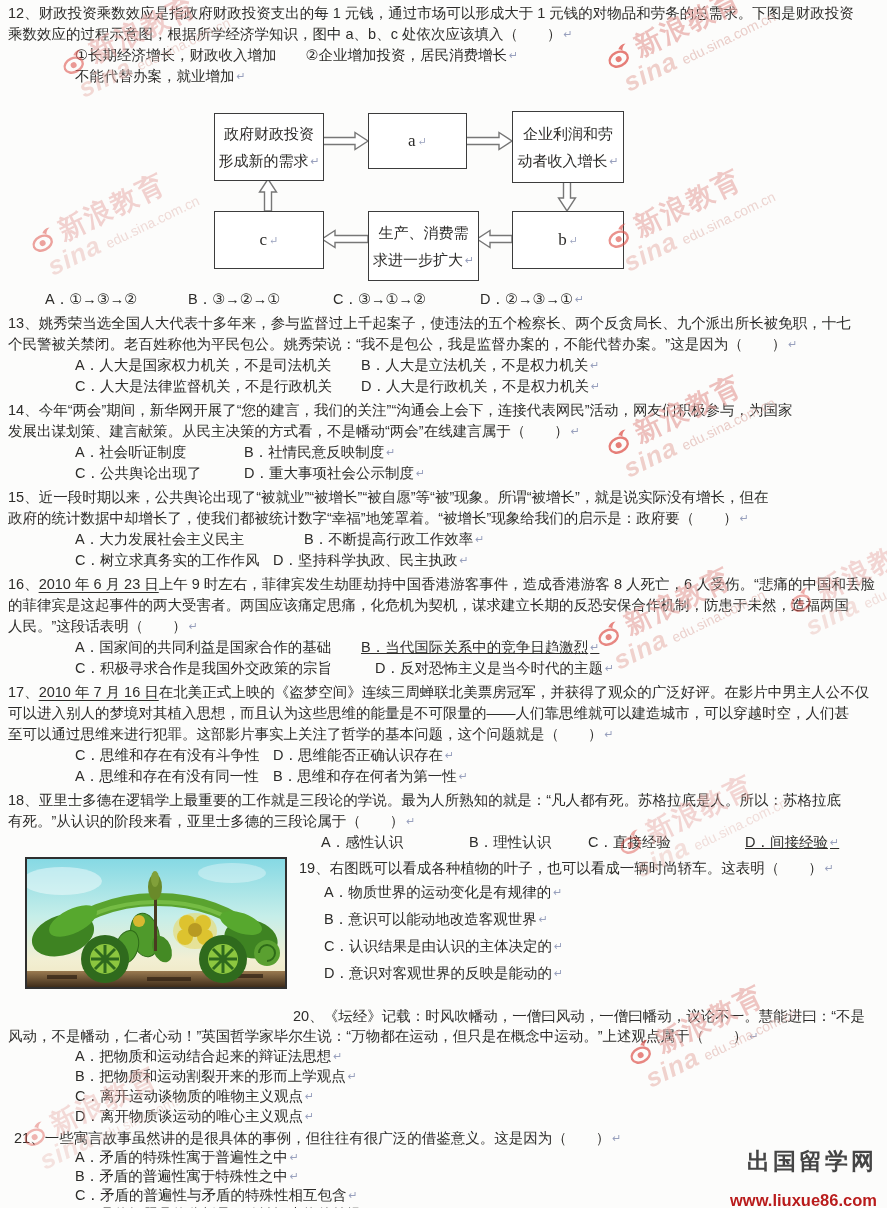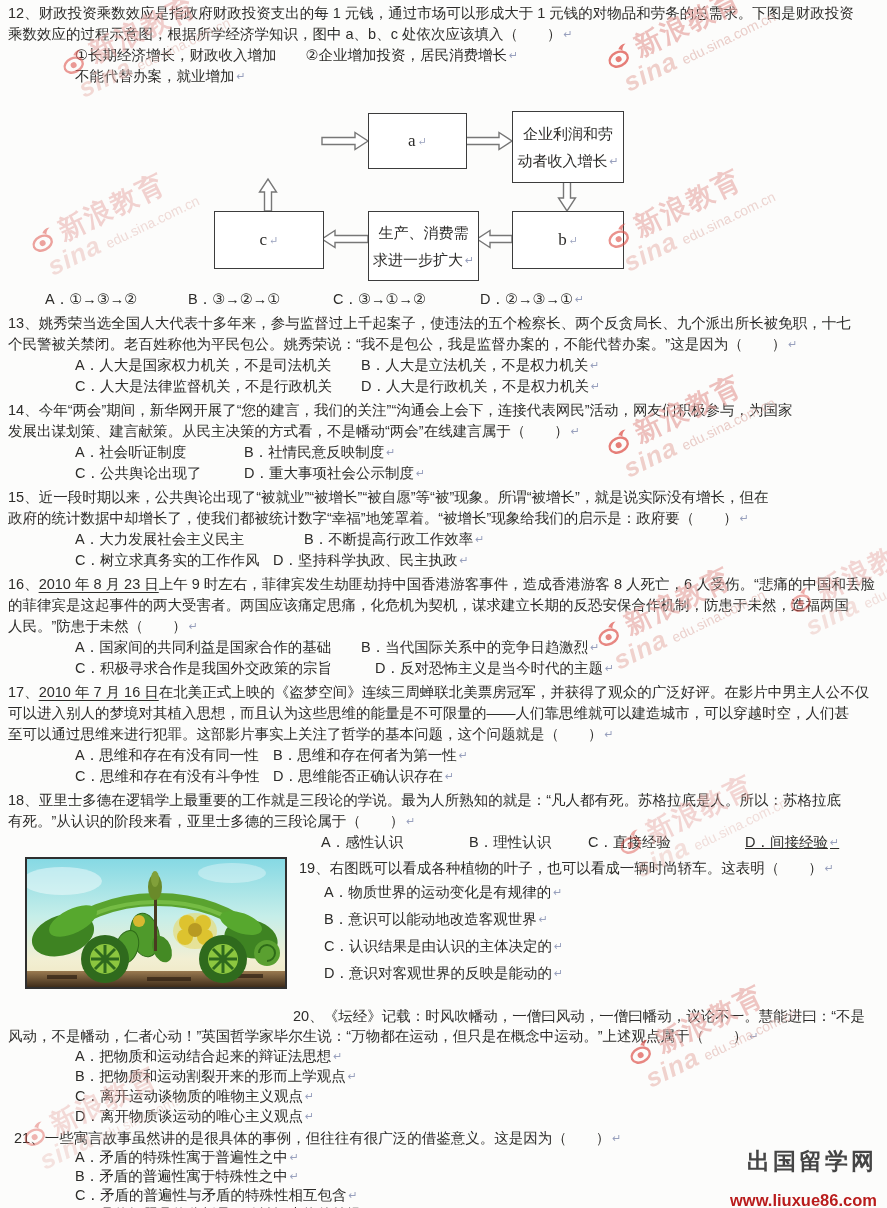--- a/index.html
+++ b/index.html
@@ -55,20 +55,24 @@
     <svg id="arrows" width="879" height="200">
       <g fill="#ffffff" stroke="#777777" stroke-width="1.4">
         <path d="M314 48.5 L347 48.5 L347 43.5 L360 52 L347 60.5 L347 55.5 L314 55.5 Z"></path>
         <path d="M457 48.5 L491 48.5 L491 43.5 L504 52 L491 60.5 L491 55.5 L457 55.5 Z"></path>
         <path d="M555.5 92 L555.5 109 L550.5 109 L559 122 L567.5 109 L562.5 109 L562.5 92 Z"></path>
         <path d="M504 146.5 L482 146.5 L482 141.5 L469 150 L482 158.5 L482 153.5 L504 153.5 Z"></path>
         <path d="M360 146.5 L327 146.5 L327 141.5 L314 150 L327 158.5 L327 153.5 L360 153.5 Z"></path>
         <path d="M256.5 122 L256.5 103 L251.5 103 L260 90 L268.5 103 L263.5 103 L263.5 122 Z"></path>
       </g>
     </svg>
+    <div class="fbox" style="left:206px;top:24px;width:108px;height:66px;">
+      <span>政府财政投资</span>
+      <span><span>形成新的需求</span><span class="mark">↵</span></span>
+    </div>
     <div class="fbox lt" style="left:360px;top:24px;width:97px;height:54px;">
       <span><span>a</span><span class="mark">↵</span></span>
     </div>
     <div class="fbox" style="left:504px;top:22px;width:110px;height:70px;">
       <span>企业利润和劳</span>
       <span><span>动者收入增长</span><span class="mark">↵</span></span>
     </div>
     <div class="fbox lt" style="left:206px;top:122px;width:108px;height:56px;">
       <span><span>c</span><span class="mark">↵</span></span>
     </div>
@@ -111,41 +115,41 @@
       <div class="line mt"><span>15、近一段时期以来，公共舆论出现了“被就业”“被增长”“被自愿”等“被”现象。所谓“被增长”，就是说实际没有增长，但在</span></div>
       <div class="line"><span>政府的统计数据中却增长了，使我们都被统计数字“幸福”地笼罩着。“被增长”现象给我们的启示是：政府要（　　）</span><span class="mark">↵</span></div>
       <div class="line">
         <span class="abs" style="left: 67px;">A．大力发展社会主义民主</span>
         <span class="abs" style="left: 296px;">B．不断提高行政工作效率<span class="mark">↵</span></span>
       </div>
       <div class="line">
         <span class="abs" style="left: 67px;">C．树立求真务实的工作作风</span>
         <span class="abs" style="left: 265px;">D．坚持科学执政、民主执政<span class="mark">↵</span></span>
       </div>
-      <div class="line mt"><span>16、</span><span class="u">2010 年 8 月 23 日</span><span>上午 9 时左右，菲律宾发生劫匪劫持中国香港游客事件，造成香港游客 8 人死亡，6 人受伤。“悲痛的中国和丢脸</span></div>
+      <div class="line mt"><span>16、</span><span class="u">2010 年 6 月 23 日</span><span>上午 9 时左右，菲律宾发生劫匪劫持中国香港游客事件，造成香港游客 8 人死亡，6 人受伤。“悲痛的中国和丢脸</span></div>
       <div class="line"><span>的菲律宾是这起事件的两大受害者。两国应该痛定思痛，化危机为契机，谋求建立长期的反恐安保合作机制，防患于未然，造福两国</span></div>
-      <div class="line"><span>人民。”防患于未然（　　）</span><span class="mark">↵</span></div>
+      <div class="line"><span>人民。”这段话表明（　　）</span><span class="mark">↵</span></div>
       <div class="line">
         <span class="abs" style="left: 67px;">A．国家间的共同利益是国家合作的基础</span>
-        <span class="abs" style="left: 353px;">B．当代国际关系中的竞争日趋激烈<span class="mark">↵</span></span>
+        <span class="abs" style="left: 353px; text-decoration: underline;">B．当代国际关系中的竞争日趋激烈<span class="mark">↵</span></span>
       </div>
       <div class="line">
         <span class="abs" style="left: 67px;">C．积极寻求合作是我国外交政策的宗旨</span>
         <span class="abs" style="left: 353px; margin-left: 14px;">D．反对恐怖主义是当今时代的主题<span class="mark">↵</span></span>
       </div>
       <div class="line mt"><span>17、</span><span class="u">2010 年 7 月 16 日</span><span>在北美正式上映的《盗梦空间》连续三周蝉联北美票房冠军，并获得了观众的广泛好评。在影片中男主人公不仅</span></div>
       <div class="line"><span>可以进入别人的梦境对其植入思想，而且认为这些思维的能量是不可限量的——人们靠思维就可以建造城市，可以穿越时空，人们甚</span></div>
       <div class="line"><span>至可以通过思维来进行犯罪。这部影片事实上关注了哲学的基本问题，这个问题就是（　　）</span><span class="mark">↵</span></div>
       <div class="line">
+        <span class="abs" style="left: 67px;">C．思维和存在有没有斗争性</span>
+        <span class="abs" style="left: 265px;">D．思维能否正确认识存在<span class="mark">↵</span></span>
+      </div>
+      <div class="line">
         <span class="abs" style="left: 67px;">A．思维和存在有没有同一性</span>
         <span class="abs" style="left: 265px;">B．思维和存在何者为第一性<span class="mark">↵</span></span>
-      </div>
-      <div class="line">
-        <span class="abs" style="left: 67px;">C．思维和存在有没有斗争性</span>
-        <span class="abs" style="left: 265px;">D．思维能否正确认识存在<span class="mark">↵</span></span>
       </div>
       <div class="line mt"><span>18、亚里士多德在逻辑学上最重要的工作就是三段论的学说。最为人所熟知的就是：“凡人都有死。苏格拉底是人。所以：苏格拉底</span></div>
       <div class="line"><span>有死。”从认识的阶段来看，亚里士多德的三段论属于（　　）</span><span class="mark">↵</span></div>
       <div class="line">
         <span class="abs" style="left: 313px;">A．感性认识</span>
         <span class="abs" style="left: 461px;">B．理性认识</span>
         <span class="abs" style="left: 580px;">C．直接经验</span>
         <span class="abs" style="left: 737px; text-decoration: underline;">D．间接经验<span class="mark">↵</span></span>
       </div>
     </section>

